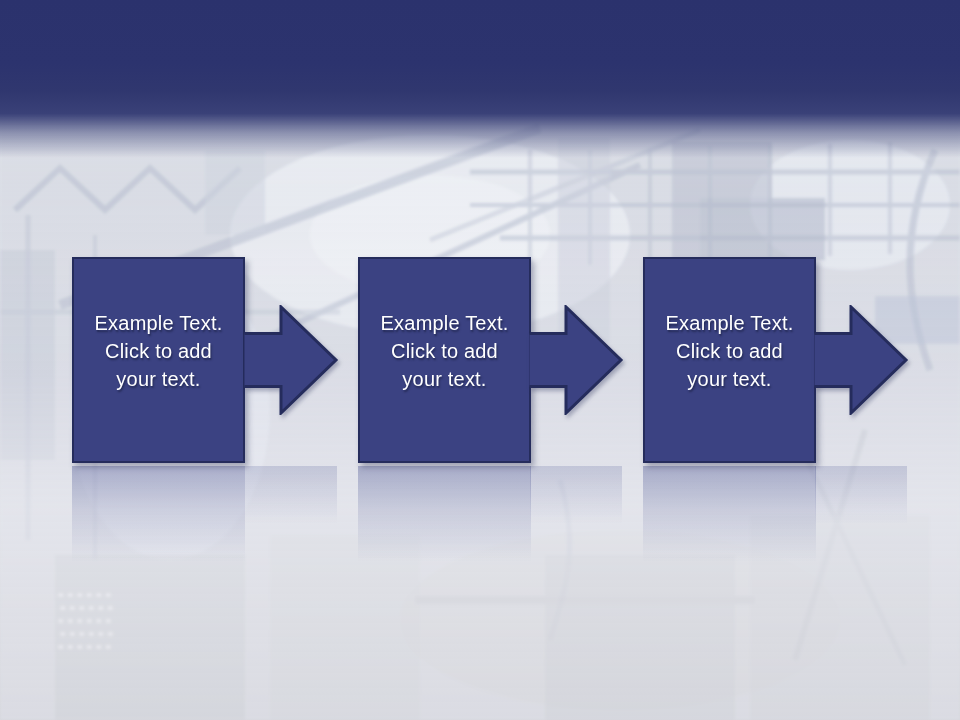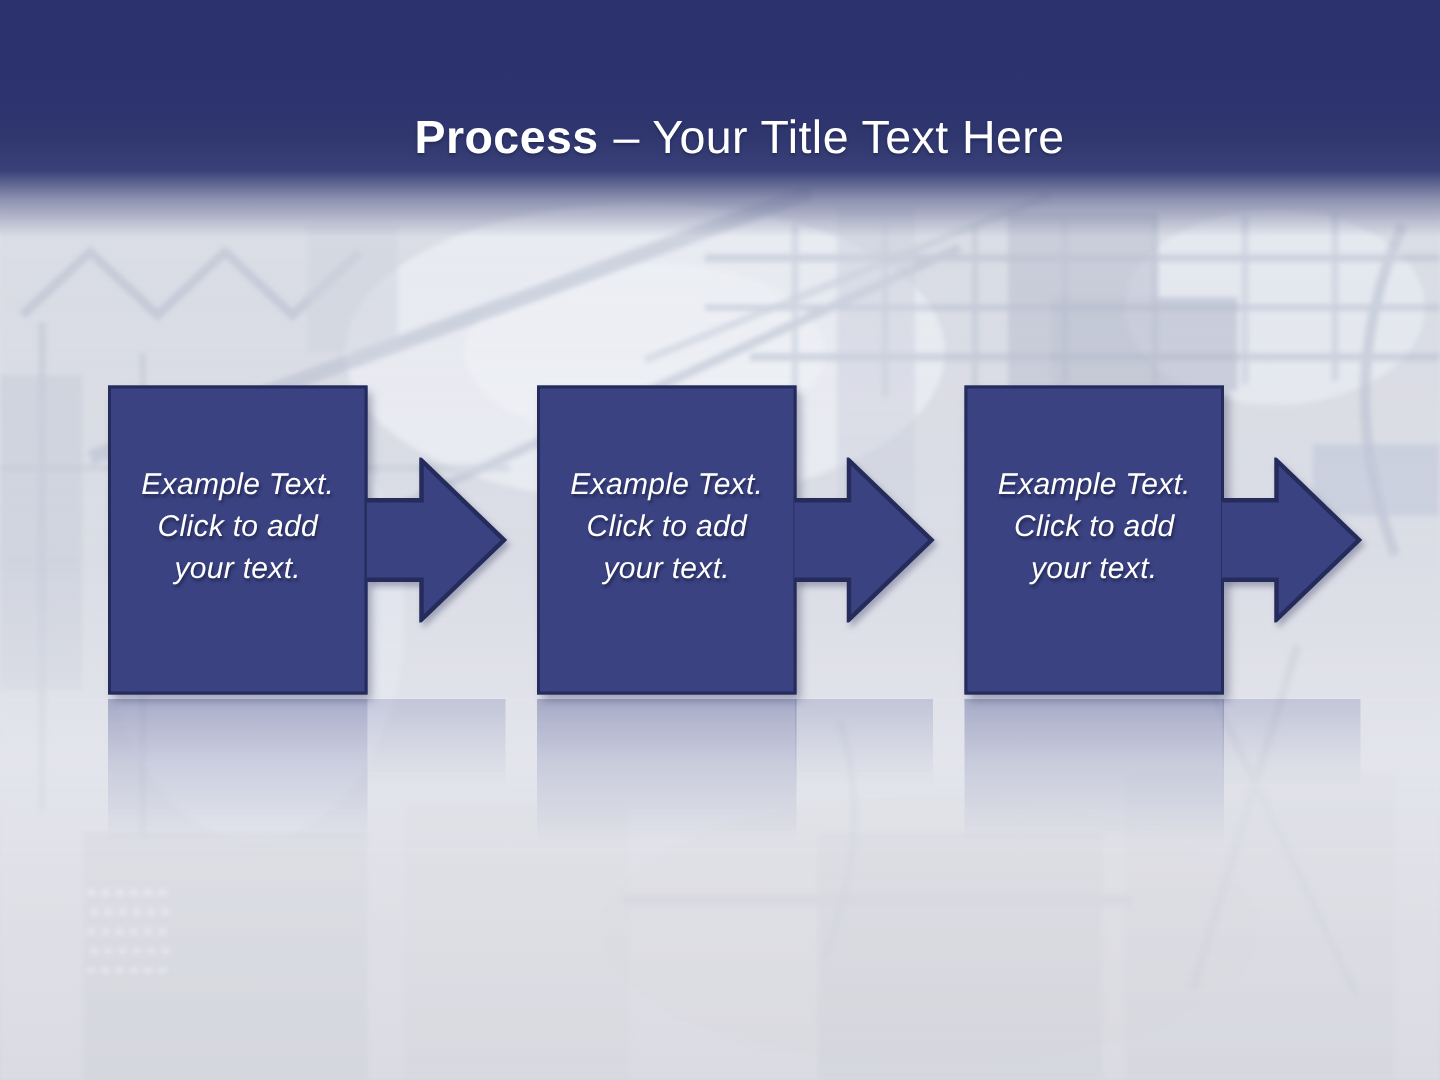--- a/index.html
+++ b/index.html
@@ -49,21 +49,21 @@
   
   .step-box{
     position:absolute;top:257px;width:173px;height:206px;box-sizing:border-box;z-index:4;
     background:#3B4282;border:2px solid #252C5C;
     box-shadow:3px 4px 6px rgba(44,50,88,.38);
     display:flex;flex-direction:column;align-items:center;padding-top:50px;
     cursor:pointer;
   }
   .step-box.s1{left:72px;} .step-box.s2{left:358px;} .step-box.s3{left:643px;}
   .step-line{
-    color:#ffffff;font-style:italic;font-size:20px;line-height:28px;
+    color:#ffffff;font-size:20px;line-height:28px;
     letter-spacing:.2px;text-shadow:1px 2px 2px rgba(22,27,58,.65);
     white-space:nowrap;
   }
   
   .arrow{position:absolute;top:305px;width:96px;height:110px;z-index:5;
     filter:drop-shadow(2px 3px 2px rgba(44,50,88,.35));}
   .arrow.a1{left:243px;} .arrow.a2{left:528px;} .arrow.a3{left:813px;}
   .arrow path{fill:#3B4282;stroke:#252C5C;stroke-width:3;stroke-linejoin:miter;}
 </style>
 </head>
@@ -121,21 +121,20 @@
       <path d="M62 608 H117"></path>
       <path d="M60 621 H115"></path>
       <path d="M62 634 H117"></path>
       <path d="M60 647 H115"></path>
     </g>
   </svg>
 
   <div class="veil"></div>
 
   <div class="title-band"></div>
-  <h1 class="slide-title"><span class="title-em">Process</span><span class="title-rest">– Your Title Text Here</span></h1>
 
   <div class="refl b1"></div>
   <div class="refl b2"></div>
   <div class="refl b3"></div>
   <div class="refl arrow-refl a1"></div>
   <div class="refl arrow-refl a2"></div>
   <div class="refl arrow-refl a3"></div>
 
   <div class="step-box s1">
     <span class="step-line">Example Text.</span>

